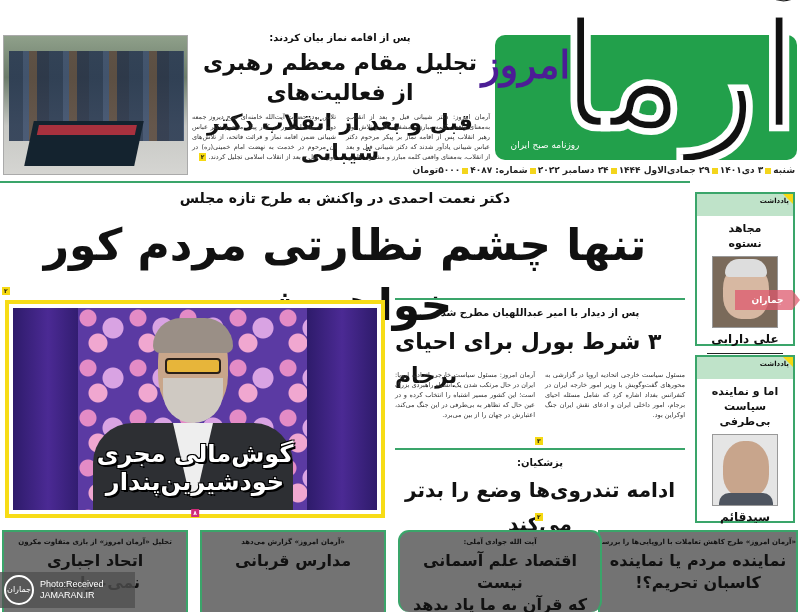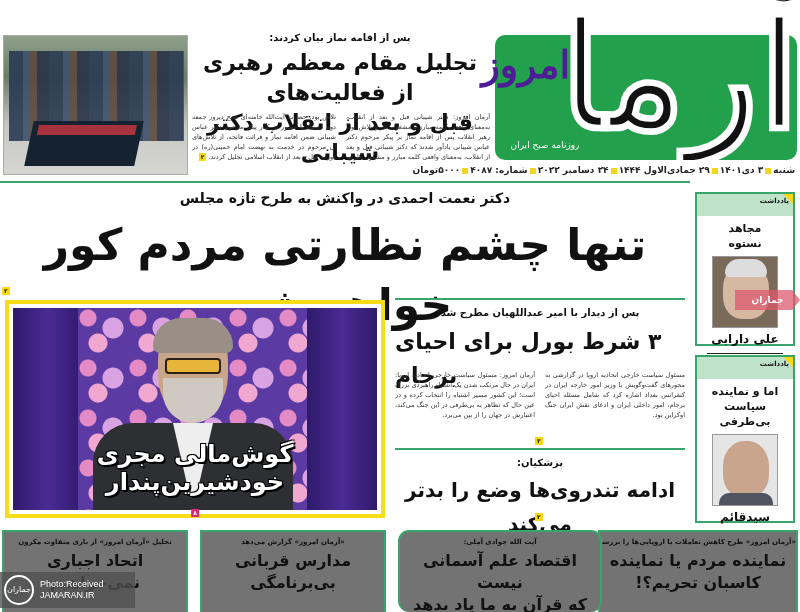--- a/index.html
+++ b/index.html
@@ -187,21 +187,20 @@
   <div class="bottom-kicker">آیت الله جوادی آملی:</div>
   <div class="bottom-head">
     <div>اقتصاد علم آسمانی نیست</div>
     <div>که قرآن به ما یاد بدهد</div>
   </div>
 </div>
 <div class="bottom-box" style="left:200px;width:186px;">
   <div class="bottom-kicker">«آرمان امروز» گزارش می‌دهد</div>
   <div class="bottom-head">
     <div>مدارس قربانی</div>
-    <div>بی‌برنامگی</div>
   </div>
 </div>
 <div class="bottom-box" style="left:2px;width:186px;">
   <div class="bottom-kicker">تحلیل «آرمان امروز» از بازی متفاوت مکرون</div>
   <div class="bottom-head">
     <div>اتحاد اجباری</div>
     <div>نمی‌خواهیم</div>
   </div>
 </div>
 

